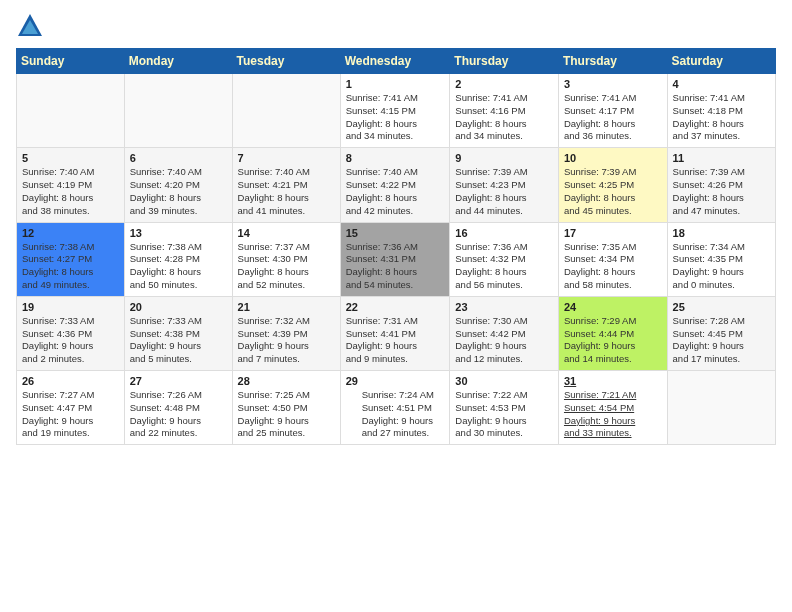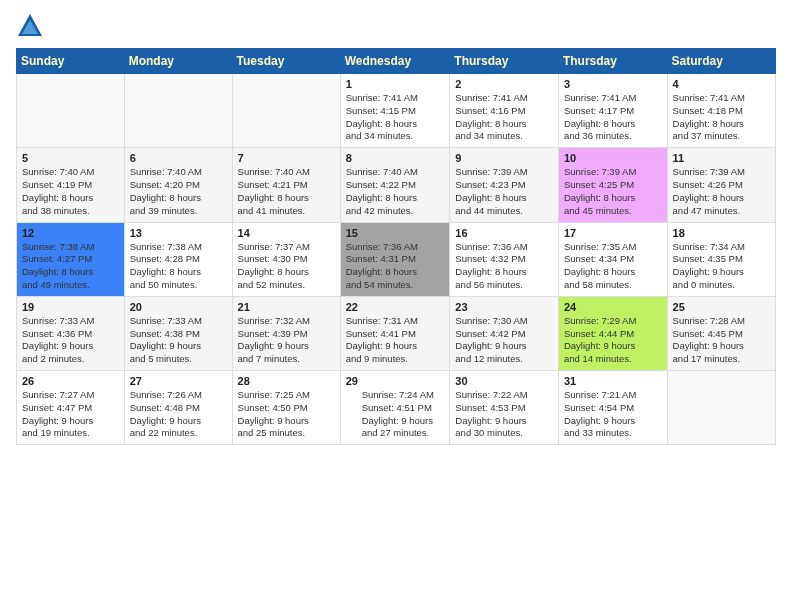--- a/index.html
+++ b/index.html
@@ -201,21 +201,21 @@
 Daylight: 8 hours
 and 42 minutes.</div>
           </td>
           <td style="background: rgb(245, 245, 245);">
             <span class="day-num">9</span>
             <div class="day-info" style="white-space: pre-line;">Sunrise: 7:39 AM
 Sunset: 4:23 PM
 Daylight: 8 hours
 and 44 minutes.</div>
           </td>
-          <td style="background: #f0abfc;">
+          <td style="background: #fef9c3;">
             <span class="day-num">10</span>
             <div class="day-info" style="white-space: pre-line;">Sunrise: 7:39 AM
 Sunset: 4:25 PM
 Daylight: 8 hours
 and 45 minutes.</div>
           </td>
           <td style="background: rgb(245, 245, 245);">
             <span class="day-num">11</span>
             <div class="day-info" style="white-space: pre-line;">Sunrise: 7:39 AM
 Sunset: 4:26 PM
@@ -354,21 +354,21 @@
 Daylight: 9 hours
 and 27 minutes.</div>
           </td>
           <td style="background: rgb(255, 255, 255);">
             <span class="day-num">30</span>
             <div class="day-info" style="white-space: pre-line;">Sunrise: 7:22 AM
 Sunset: 4:53 PM
 Daylight: 9 hours
 and 30 minutes.</div>
           </td>
-          <td style="background: rgb(255, 255, 255);">
+          <td style="background: rgb(255, 255, 255); text-decoration: underline;">
             <span class="day-num">31</span>
             <div class="day-info" style="white-space: pre-line;">Sunrise: 7:21 AM
 Sunset: 4:54 PM
 Daylight: 9 hours
 and 33 minutes.</div>
           </td>
           <td class="empty-cell"></td>
         </tr>
       </tbody>
   </table>

